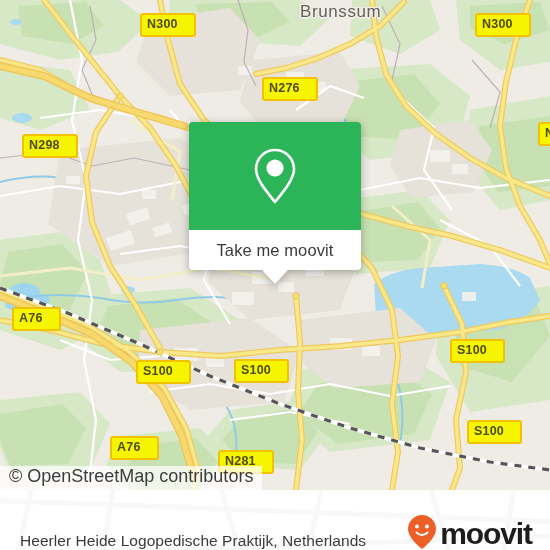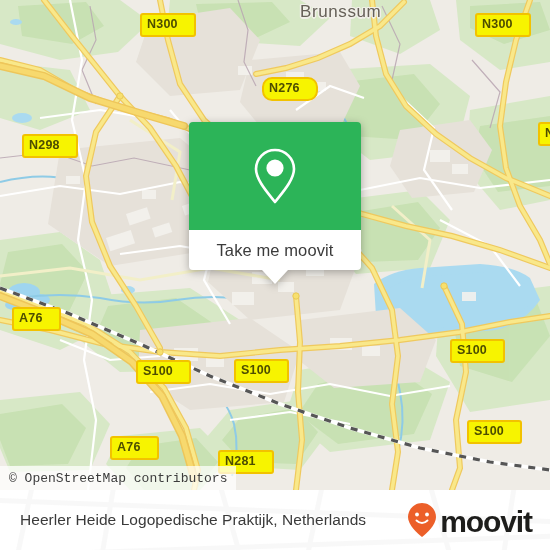--- a/index.html
+++ b/index.html
@@ -110,24 +110,23 @@
   }
 
   
   #osm-attr {
     position: absolute;
     left: 0;
     top: 466px;
     height: 24px;
     background: rgba(255,255,255,.72);
     display: flex;
-    align-items: center;
     padding: 0 9px 0 9px;
-    font-family: Liberation Mono, monospace;
-    font-size: 13px;
+    font-family: Liberation Sans, sans-serif;
+    font-size: 18px;
     color: #3c3c3c;
     z-index: 30;
     white-space: nowrap;
   }
 
   
   #footer {
     position: absolute;
     left: 0; top: 490px;
     width: 550px; height: 60px;
@@ -137,21 +136,21 @@
   #footer-watermark {
     position: absolute;
     left: 0; top: -20px;
     width: 550px; height: 100px;
     opacity: .055;
   }
   #footer-inner {
     position: relative;
     width: 550px; height: 60px;
     display: flex;
-    align-items: center;
+    align-items: flex-end;
     justify-content: space-between;
     padding: 0 18px 0 20px;
   }
   #footer-title {
     font-family: "Liberation Sans", sans-serif;
     font-size: 15.5px;
     color: #3a3a3a;
     letter-spacing: .05px;
     white-space: nowrap;
   }
@@ -365,21 +364,21 @@
           <circle cx="444" cy="286" r="3.2"></circle>
         </g>
 
       </g>
     </svg>
 
     <div class="place-label" style="left:300px; top:2px;">Brunssum</div>
 
     <div class="shield" style="left:140px; top:13px;">N300</div>
     <div class="shield" style="left:475px; top:13px;">N300</div>
-    <div class="shield" style="left:262px; top:77px;border-radius:10px;">N276</div>
+    <div class="shield" style="left:262px; top:77px;">N276</div>
     <div class="shield" style="left:22px;  top:134px;">N298</div>
     <div class="shield clip-right" style="left:538px; top:122px;">N</div>
     <div class="shield" style="left:12px;  top:307px;">A76</div>
     <div class="shield" style="left:136px; top:360px;">S100</div>
     <div class="shield" style="left:234px; top:359px;">S100</div>
     <div class="shield" style="left:450px; top:339px;">S100</div>
     <div class="shield" style="left:467px; top:420px;">S100</div>
     <div class="shield" style="left:110px; top:436px;">A76</div>
     <div class="shield" style="left:218px; top:450px;">N281</div>
 

